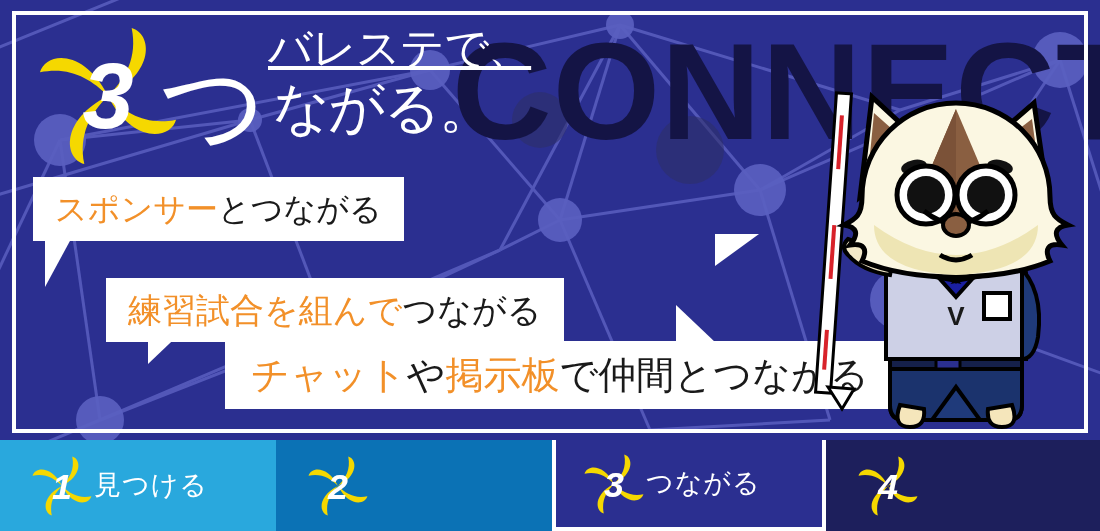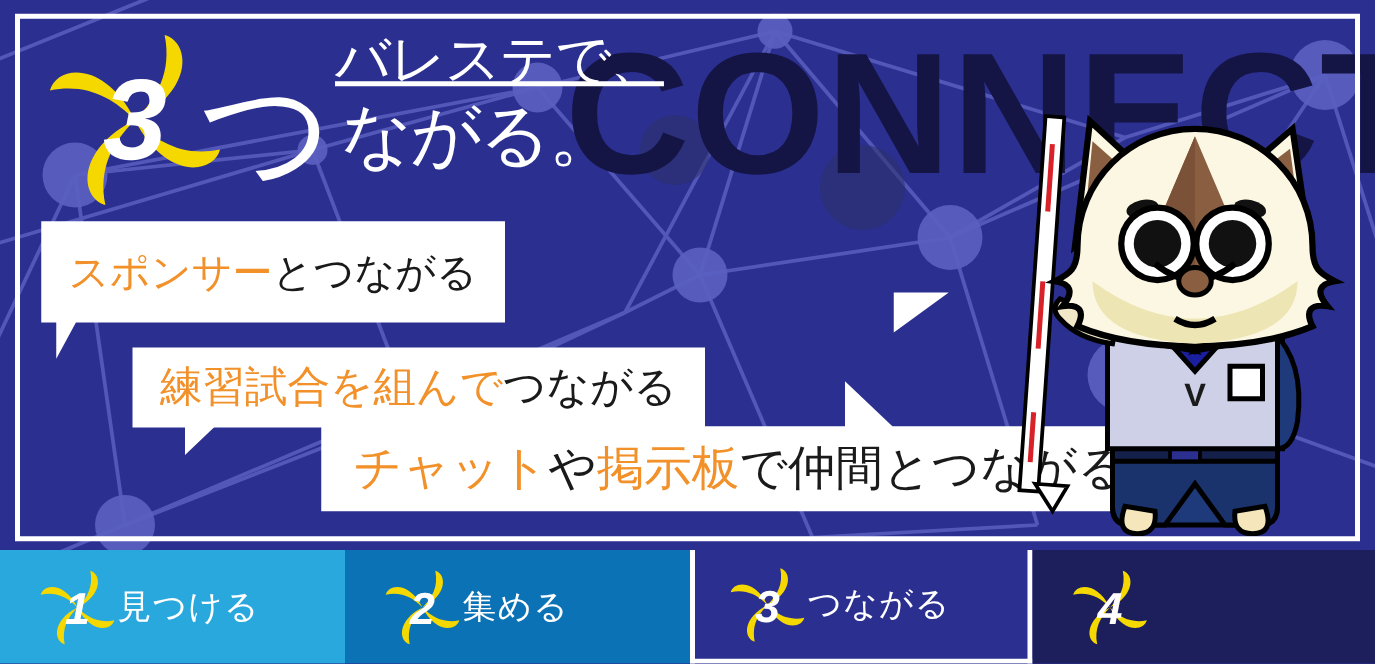--- a/index.html
+++ b/index.html
@@ -99,42 +99,42 @@
   }
   .bubble .txt { line-height: 1; }
   .bubble .hl { color: #f29029; }
   .bubble .rest { color: #1a1a1a; }
   .tail {
     position: absolute;
     width: 0; height: 0;
     z-index: 19;
   }
 
-  #b1 { left: 33px;  top: 177px; padding: 0 22px; height: 81px; font-size: 32px; }
+  #b1 { left: 33px;  top: 177px; padding: 0 22px; height: 64px; font-size: 32px; }
   #b1-tail {
     left: 45px; top: 239px;
     border-left: 26px solid #ffffff;
     border-bottom: 48px solid transparent;
   }
 
   #b2 { left: 500px; top: 170px; padding: 0 24px; height: 65px; font-size: 34px; }
   #b2-tail {
     left: 715px; top: 234px;
     border-left: 44px solid #ffffff;
     border-bottom: 32px solid transparent;
   }
 
   #b3 { left: 106px; top: 278px; padding: 0 22px; height: 64px; font-size: 34px; }
   #b3-tail {
     left: 148px; top: 324px;
     border-left: 42px solid #ffffff;
     border-bottom: 40px solid transparent;
   }
 
-  #b4 { left: 225px; top: 341px; padding: 12px 26px; height: 68px; font-size: 38px; margin-left: 32px; }
+  #b4 { left: 225px; top: 341px; padding: 12px 26px; height: 68px; font-size: 38px; }
   #b4-tail {
     left: 676px; top: 305px;
     border-left: 40px solid #ffffff;
     border-bottom: 38px solid transparent;
     transform: scaleY(-1);
   }
 
   
   #mascot {
     position: absolute;
@@ -362,21 +362,20 @@
     <div class="tab" id="tab2">
       <svg class="tab-pin" viewBox="0 0 100 100" width="64" height="64">
         <g fill="#f5d800">
           <path d="M50 50 C34 18 8 20 4 34 C24 30 38 38 50 50 Z"></path>
           <path d="M50 50 C82 34 80 8 66 4 C70 24 62 38 50 50 Z"></path>
           <path d="M50 50 C66 82 92 80 96 66 C76 70 62 62 50 50 Z"></path>
           <path d="M50 50 C18 66 20 92 34 96 C30 76 38 62 50 50 Z"></path>
         </g>
         <text x="50" y="52" text-anchor="middle" dominant-baseline="central" font-family="Liberation Sans, sans-serif" font-size="56" font-weight="bold" font-style="italic" fill="#ffffff">2</text>
       </svg>
-      <span class="tab-label">集める</span>
     </div>
 
     <div class="tab" id="tab3">
       <svg class="tab-pin" viewBox="0 0 100 100" width="64" height="64">
         <g fill="#f5d800">
           <path d="M50 50 C34 18 8 20 4 34 C24 30 38 38 50 50 Z"></path>
           <path d="M50 50 C82 34 80 8 66 4 C70 24 62 38 50 50 Z"></path>
           <path d="M50 50 C66 82 92 80 96 66 C76 70 62 62 50 50 Z"></path>
           <path d="M50 50 C18 66 20 92 34 96 C30 76 38 62 50 50 Z"></path>
         </g>

